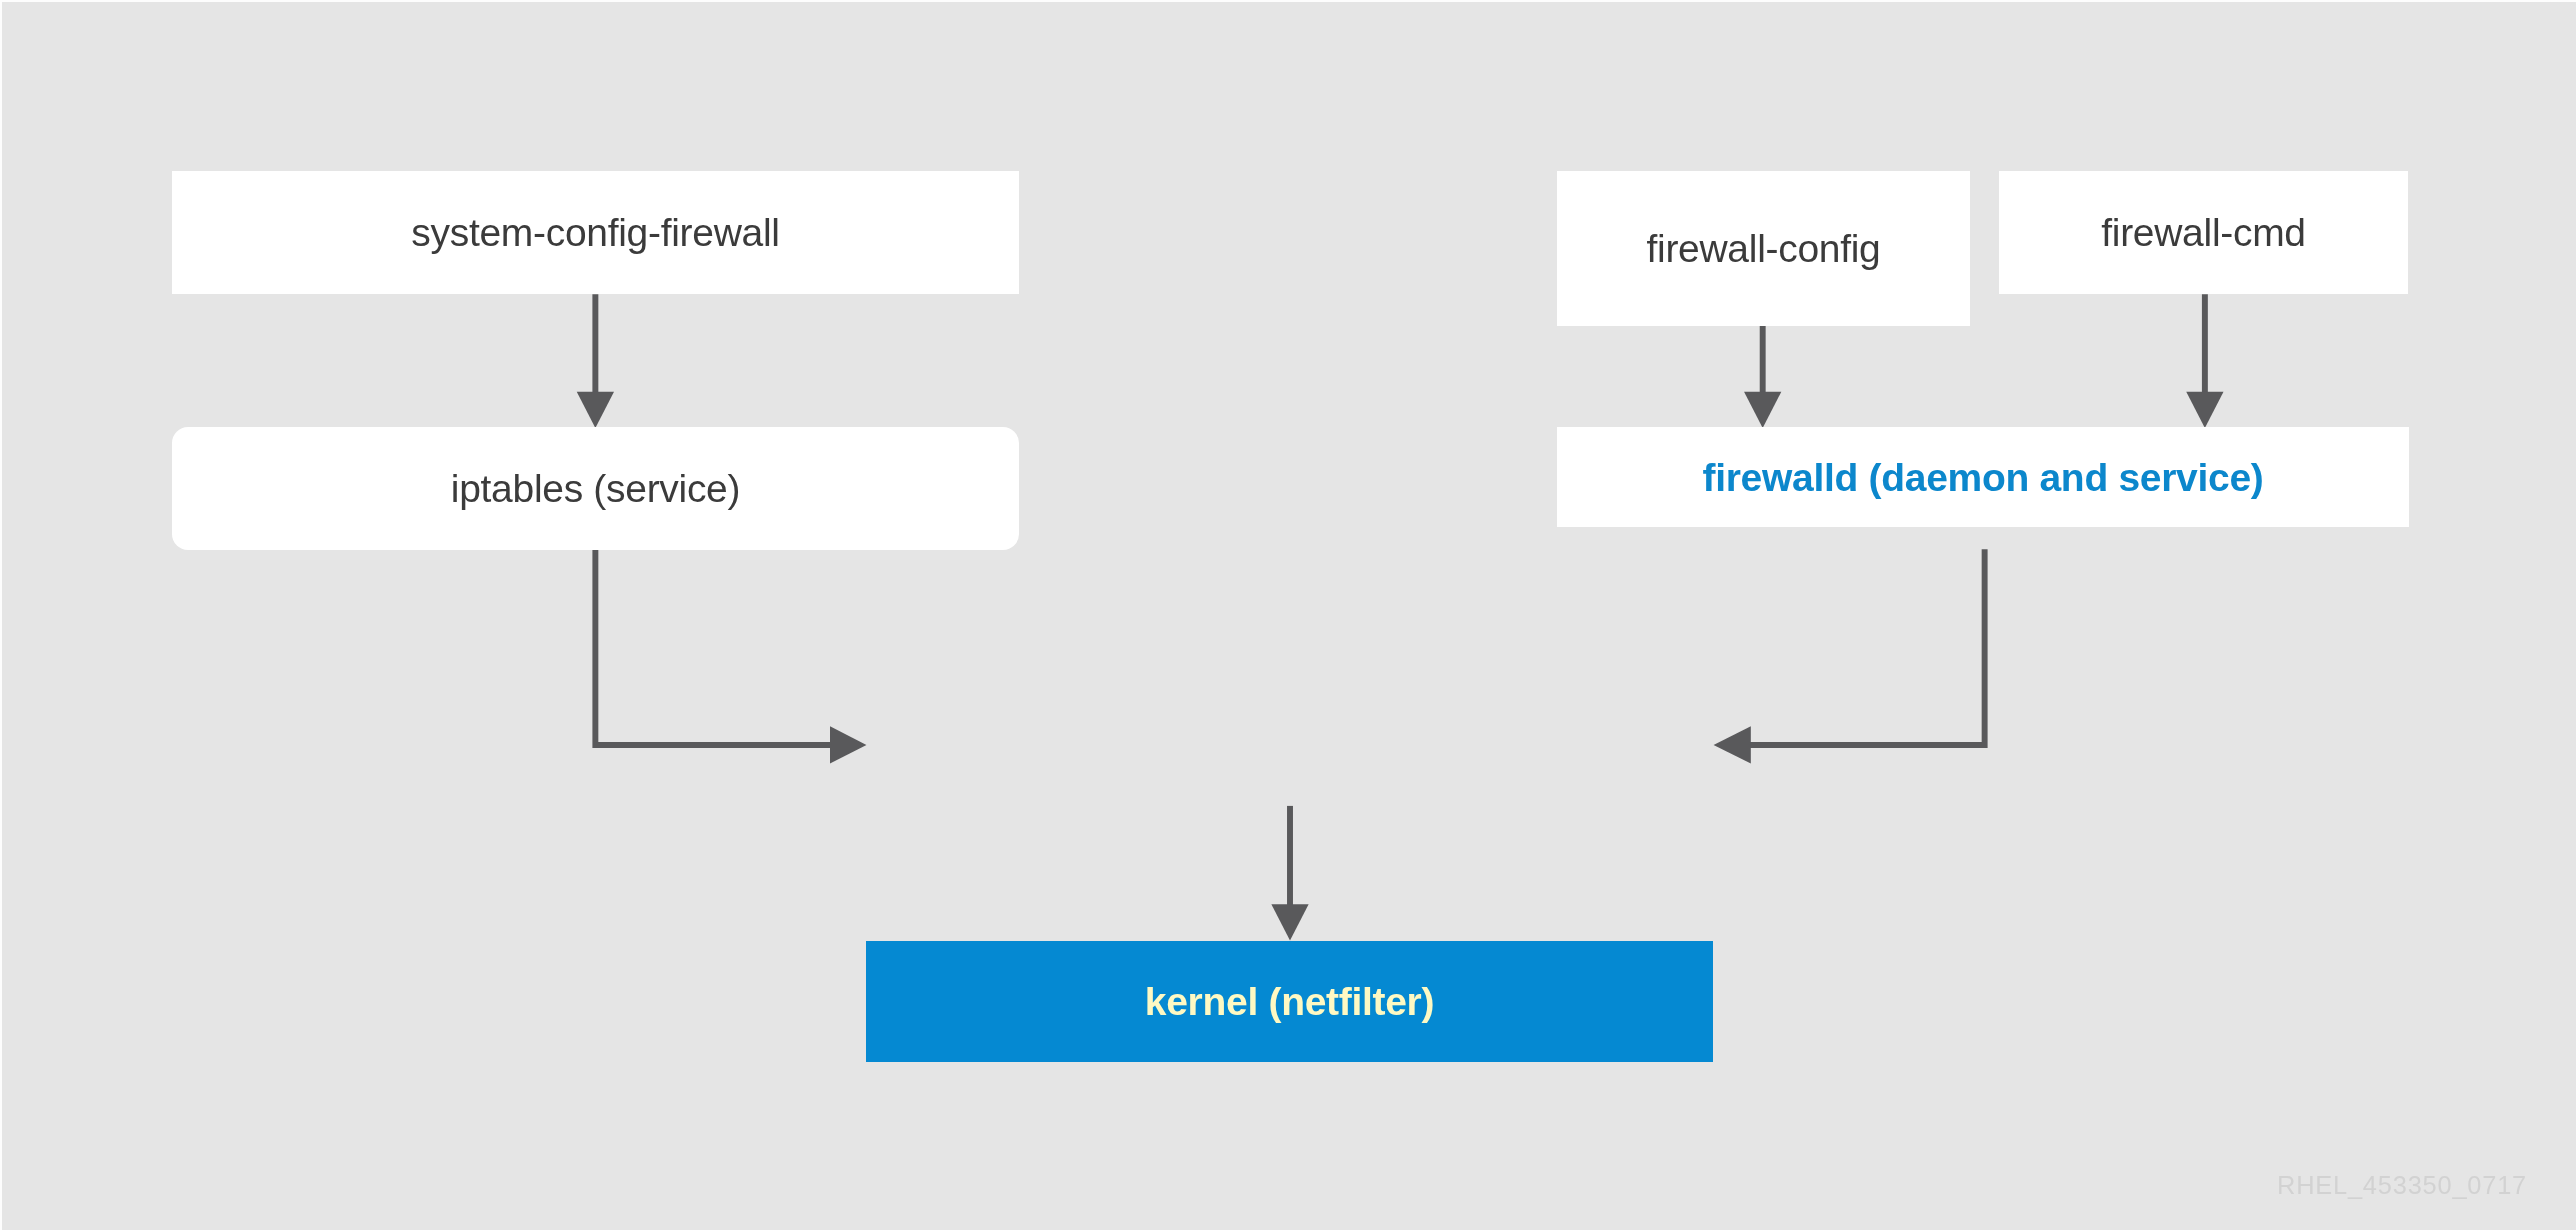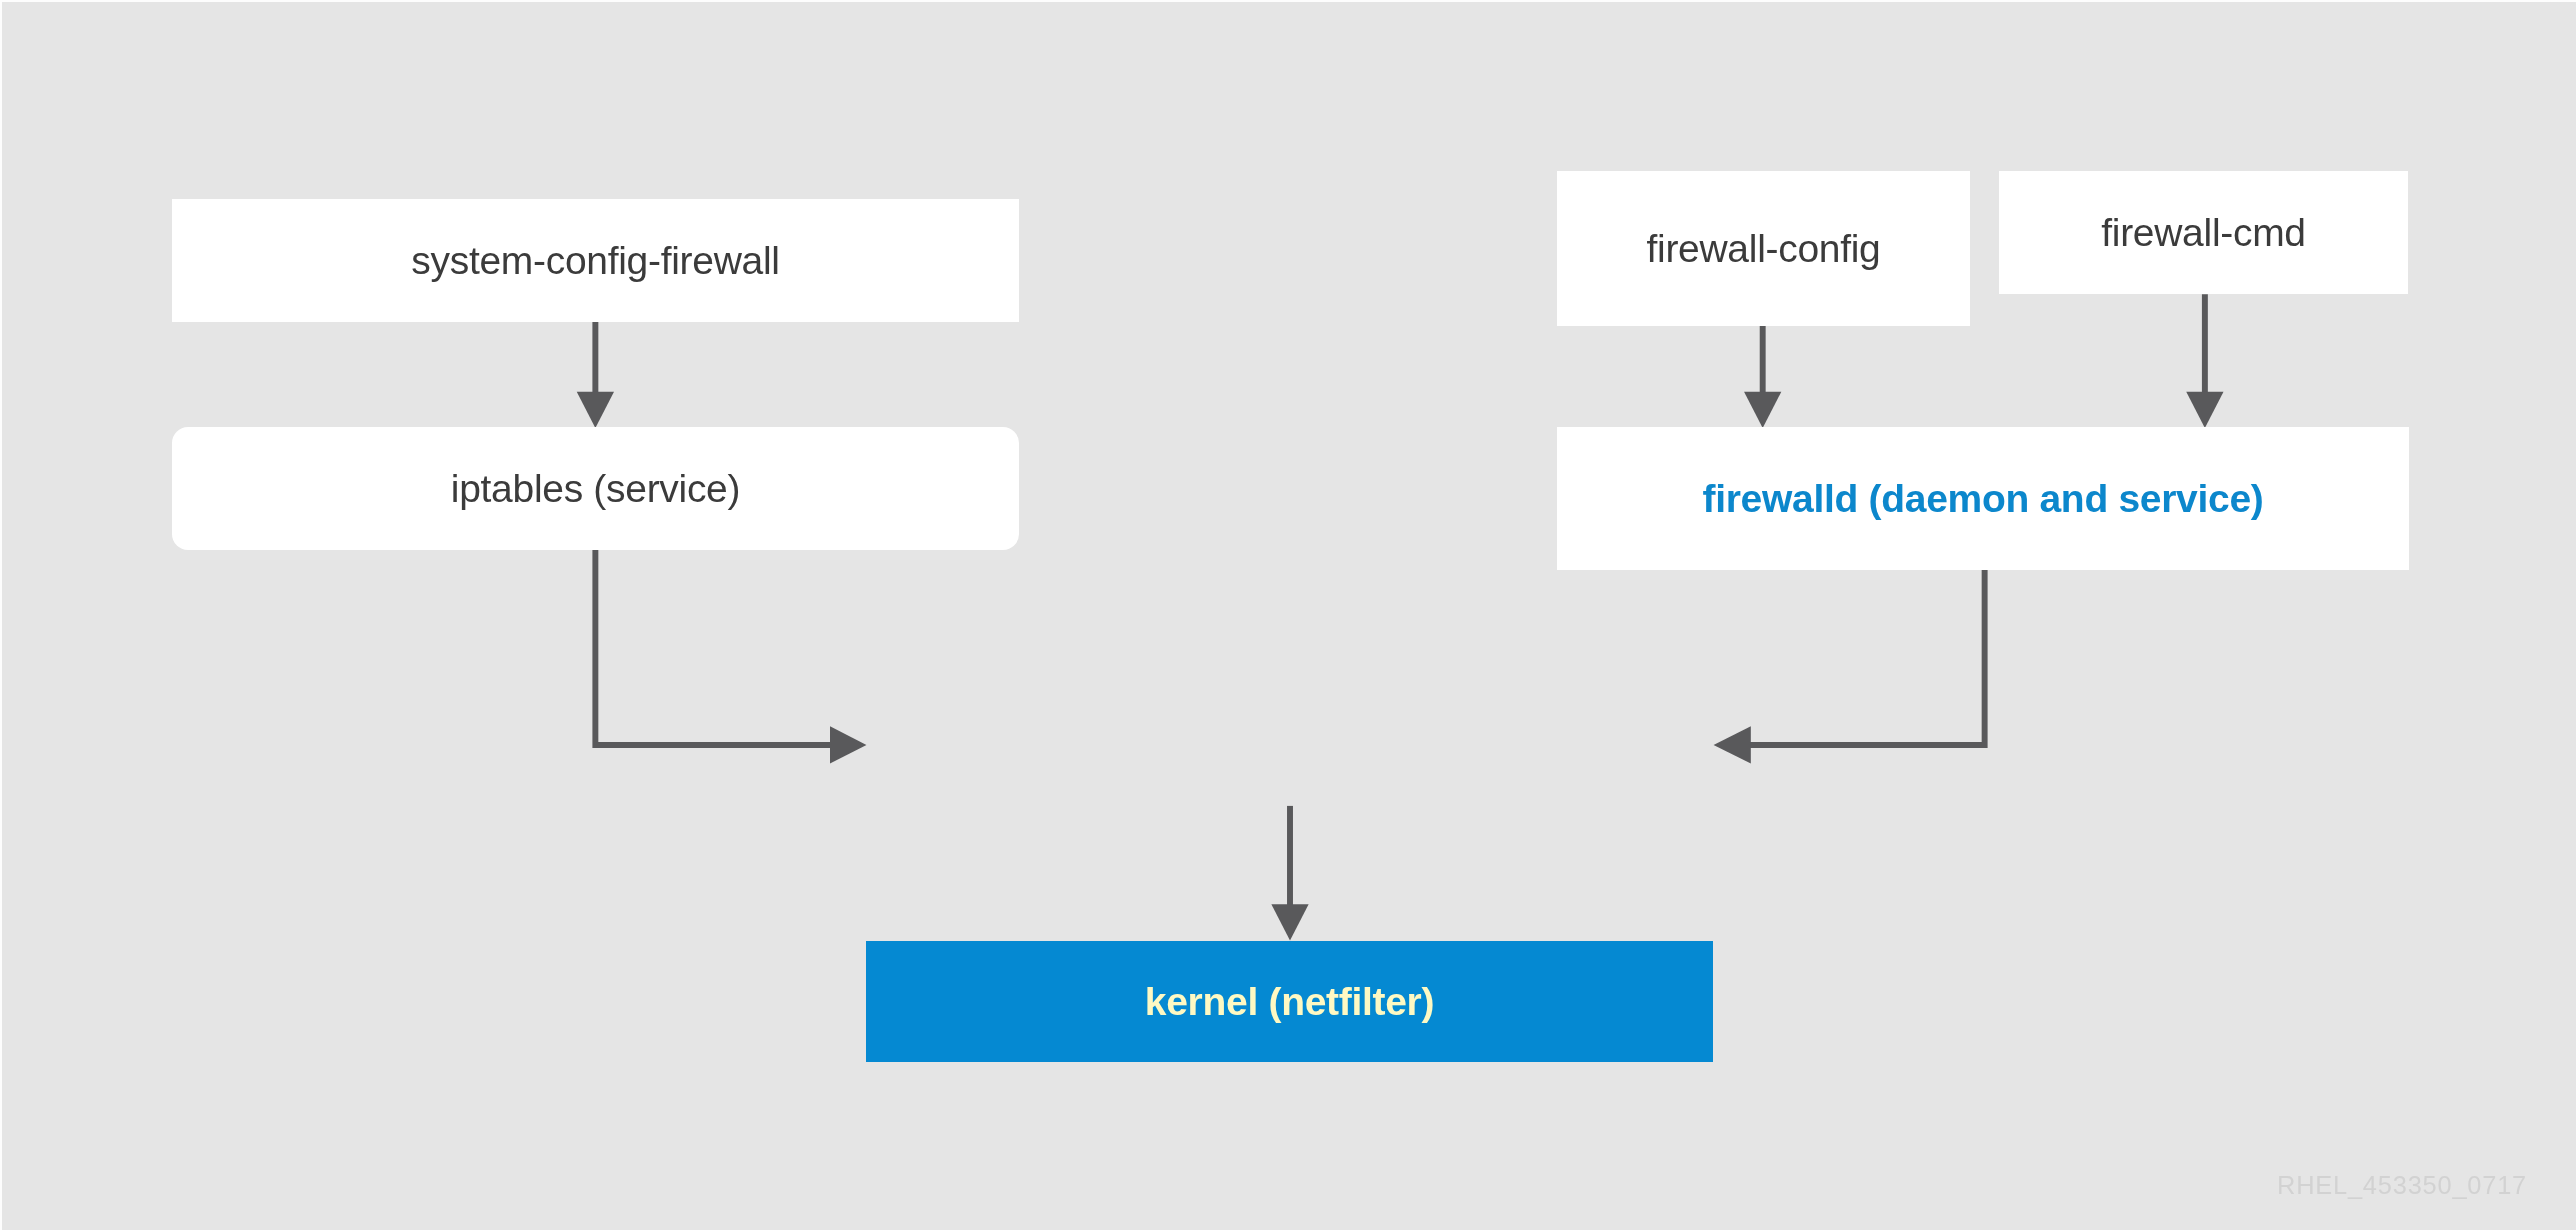--- a/index.html
+++ b/index.html
@@ -97,37 +97,37 @@
       <path d="M 2340 646 L 2340 877 L 2063 877" fill="none" stroke="#59595b" stroke-width="7"></path>
       <polygon points="2064,855 2064,899 2020,877" fill="#59595b"></polygon>
     </g>
 
     <g>
       <line x1="1520" y1="949" x2="1520" y2="1066" stroke="#59595b" stroke-width="7"></line>
       <polygon points="1498,1065 1542,1065 1520,1108" fill="#59595b"></polygon>
     </g>
   </svg>
 
-  <div class="node-box" style="left:170px; top:169px; width:847px; height:123px;margin-top:28px;">
+  <div class="node-box" style="left:170px; top:169px; width:847px; height:123px;">
     <span class="node-label">system-config-firewall</span>
   </div>
 
   <div class="node-box" style="left:1555px; top:169px; width:413px; height:155px;">
     <span class="node-label">firewall-config</span>
   </div>
 
   <div class="node-box" style="left:1997px; top:169px; width:409px; height:123px;">
     <span class="node-label">firewall-cmd</span>
   </div>
 
   <div class="node-box" style="left:170px; top:425px; width:847px; height:123px;border-radius:16px;">
     <span class="node-label">iptables (service)</span>
   </div>
 
-  <div class="node-box" style="left:1555px; top:425px; width:852px; height:143px;">
+  <div class="node-box" style="left:1555px; top:425px; width:852px; height:100px;">
     <span class="node-label blue">firewalld (daemon and service)</span>
   </div>
 
 
   <div class="node-box accent" style="left:864px; top:939px; width:847px; height:121px;">
     <span class="node-label white">kernel (netfilter)</span>
   </div>
 
   <div id="footer-id">RHEL_453350_0717</div>
 

